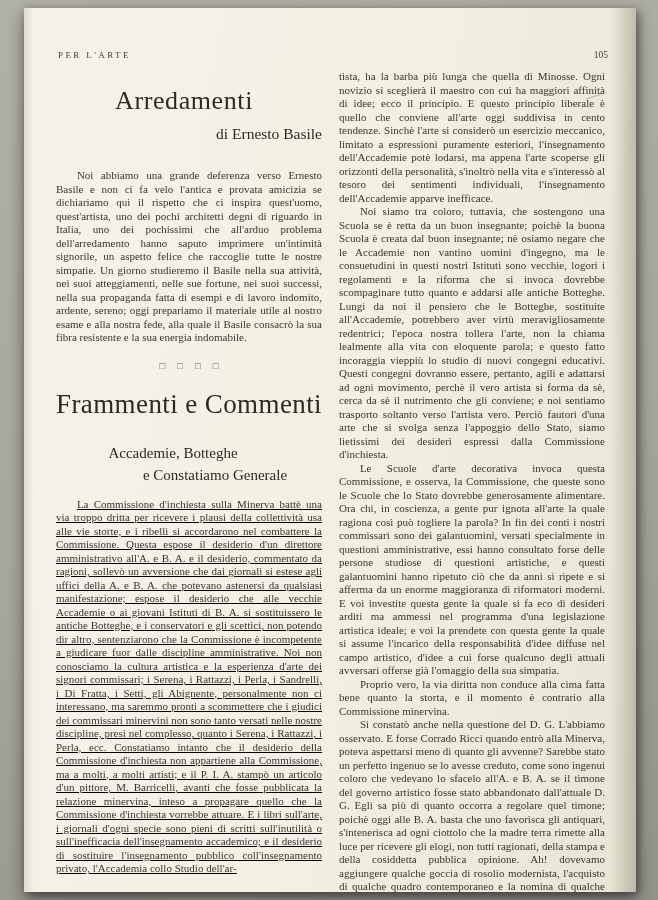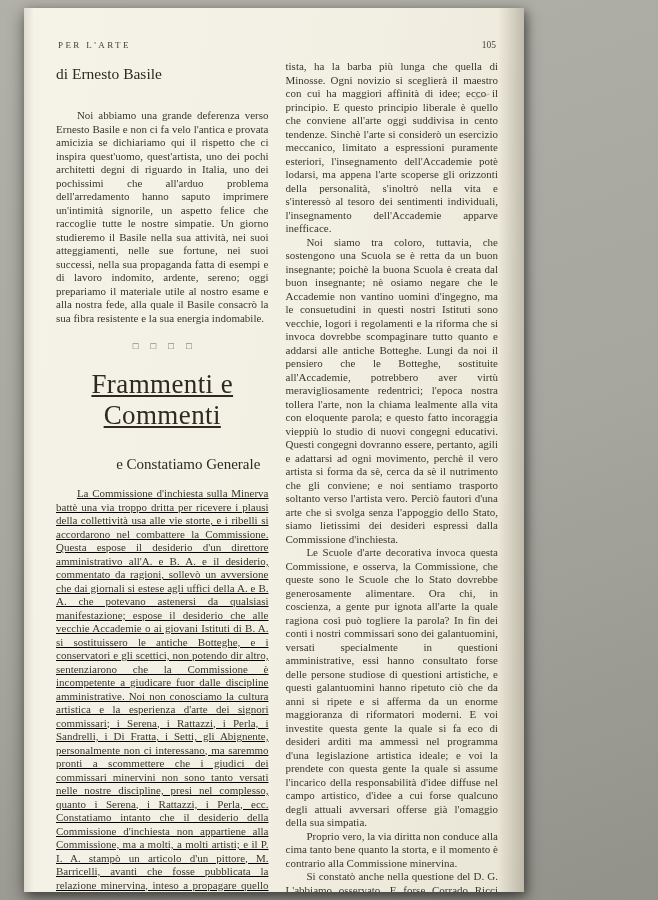--- a/index.html
+++ b/index.html
@@ -4,25 +4,25 @@
 <style>
   html,body{margin:0;padding:0;}
   body{
     width:658px;height:900px;
     background:linear-gradient(160deg,#b2b1a9 0%,#a7a69e 55%,#93928a 100%);
     font-family:"Liberation Serif", serif;
     overflow:hidden;
   }
   .scan{position:relative;width:658px;height:900px;}
   .page{
-    position:absolute;left:24px;top:8px;width:500px;height:884px;
+    position:absolute;left:24px;top:8px;width:612px;height:884px;
     background:linear-gradient(100deg,#f5f2e8 0%,#f2efe3 55%,#e9e5d5 100%);
     box-shadow:0 6px 16px rgba(0,0,0,0.45), 3px 3px 8px rgba(0,0,0,0.3);
     box-sizing:border-box;
-    padding:32px 26px 0 32px;
+    padding:42px 26px 0 32px;
     overflow:hidden;
   }
   .page::after{
     content:"";position:absolute;top:0;right:0;width:26px;height:100%;
     background:linear-gradient(to right, rgba(0,0,0,0), rgba(86,78,60,0.30));
     pointer-events:none;
   }
   .page::before{
     content:"";position:absolute;top:0;left:0;width:10px;height:100%;
     background:linear-gradient(to right, rgba(86,78,60,0.14), rgba(0,0,0,0));
@@ -39,33 +39,33 @@
     margin:0;text-align:justify;
     font-size:11px;line-height:13.5px;color:#3a362c;
   }
   p.indent{text-indent:1.9em;}
 
   .title-arredamenti{
     font-size:26px;font-weight:normal;letter-spacing:0.6px;
     text-align:center;margin:20px 10px 0 0;color:#2e2a21;
   }
   .byline{
-    font-size:15.5px;text-align:left;margin-top:9px;color:#2e2a21;
+    font-size:15.5px;text-align:right;margin-top:9px;color:#2e2a21;
   }
   .body1{margin-top:26px;}
 
   .ornament{
     text-align:center;font-size:9.5px;color:#655f52;
     letter-spacing:12px;padding-left:12px;margin-top:16px;
   }
   .ornament-right{margin-top:16px;}
 
   .title-frammenti{
     font-size:27px;font-weight:normal;letter-spacing:0.4px;
-    text-align:center;margin:18px 0 0 0;color:#2e2a21;text-decoration:underline;
+    text-align:center;margin:18px 0 0 0;color:#2e2a21;
   }
   .subhead{margin-top:22px;font-size:15px;line-height:22px;color:#2e2a21;}
   .subhead .l1{text-align:center;transform:translateX(-16px);}
   .subhead .l2{text-align:center;transform:translateX(26px);}
   .body2{margin-top:12px;text-decoration:underline;}
 
   .rightcol{padding-top:4px;}
 
   .pencil-mark{
     position:absolute;right:34px;top:88px;width:16px;height:1px;
@@ -81,40 +81,42 @@
     <div class="pencil-mark"></div>
 
     <div class="page-header">
       <span class="journal">PER L'ARTE</span>
       <span class="pagenum">105</span>
     </div>
 
     <div class="columns">
 
       <div class="col leftcol">
+        <h1 class="title-arredamenti">Arredamenti</h1>
         <div class="byline">di Ernesto Basile</div>
         <div class="body1">
           <p class="indent">Noi abbiamo una grande deferenza verso Ernesto Basile e non ci fa velo l'antica e provata amicizia se dichiariamo qui il rispetto che ci inspira quest'uomo, quest'artista, uno dei pochi architetti degni di riguardo in Italia, uno dei pochissimi che all'arduo problema dell'arredamento hanno saputo imprimere un'intimità signorile, un aspetto felice che raccoglie tutte le nostre simpatie. Un giorno studieremo il Basile nella sua attività, nei suoi atteggiamenti, nelle sue fortune, nei suoi successi, nella sua propaganda fatta di esempi e di lavoro indomito, ardente, sereno; oggi prepariamo il materiale utile al nostro esame e alla nostra fede, alla quale il Basile consacrò la sua fibra resistente e la sua energia indomabile.</p>
         </div>
 
         <div class="ornament">□□□□</div>
 
         <h1 class="title-frammenti">Frammenti e Commenti</h1>
         <div class="subhead">
+          <div class="l1">Accademie, Botteghe</div>
           <div class="l2">e Constatiamo Generale</div>
         </div>
         <div class="body2">
           <p class="indent">La Commissione d'inchiesta sulla Minerva battè una via troppo dritta per ricevere i plausi della collettività usa alle vie storte, e i ribelli si accordarono nel combattere la Commissione. Questa espose il desiderio d'un direttore amministrativo all'A. e B. A. e il desiderio, commentato da ragioni, sollevò un avversione che dai giornali si estese agli uffici della A. e B. A. che potevano astenersi da qualsiasi manifestazione; espose il desiderio che alle vecchie Accademie o ai giovani Istituti di B. A. si sostituissero le antiche Botteghe, e i conservatori e gli scettici, non potendo dir altro, sentenziarono che la Commissione è incompetente a giudicare fuor dalle discipline amministrative. Noi non conosciamo la cultura artistica e la esperienza d'arte dei signori commissari; i Serena, i Rattazzi, i Perla, i Sandrelli, i Di Fratta, i Setti, gli Abignente, personalmente non ci interessano, ma saremmo pronti a scommettere che i giudici dei commissari minervini non sono tanto versati nelle nostre discipline, presi nel complesso, quanto i Serena, i Rattazzi, i Perla, ecc. Constatiamo intanto che il desiderio della Commissione d'inchiesta non appartiene alla Commissione, ma a molti, a molti artisti; e il P. I. A. stampò un articolo d'un pittore, M. Barricelli, avanti che fosse pubblicata la relazione minervina, inteso a propagare quello che la Commissione d'inchiesta vorrebbe attuare. E i libri sull'arte, i giornali d'ogni specie sono pieni di scritti sull'inutilità o sull'inefficacia dell'insegnamento accademico; e il desiderio di sostituire l'insegnamento pubblico coll'insegnamento privato, l'Accademia collo Studio dell'ar-</p>
         </div>
       </div>
 
       <div class="col rightcol">
         <p>tista, ha la barba più lunga che quella di Minosse. Ogni novizio si sceglierà il maestro con cui ha maggiori affinità di idee; ecco il principio. E questo principio liberale è quello che conviene all'arte oggi suddivisa in cento tendenze. Sinchè l'arte si considerò un esercizio meccanico, limitato a espressioni puramente esteriori, l'insegnamento dell'Accademie potè lodarsi, ma appena l'arte scoperse gli orizzonti della personalità, s'inoltrò nella vita e s'interessò al tesoro dei sentimenti individuali, l'insegnamento dell'Accademie apparve inefficace.</p>
         <p class="indent">Noi siamo tra coloro, tuttavia, che sostengono una Scuola se è retta da un buon insegnante; poichè la buona Scuola è creata dal buon insegnante; nè osiamo negare che le Accademie non vantino uomini d'ingegno, ma le consuetudini in questi nostri Istituti sono vecchie, logori i regolamenti e la riforma che si invoca dovrebbe scompaginare tutto quanto e addarsi alle antiche Botteghe. Lungi da noi il pensiero che le Botteghe, sostituite all'Accademie, potrebbero aver virtù meravigliosamente redentrici; l'epoca nostra tollera l'arte, non la chiama lealmente alla vita con eloquente parola; e questo fatto incoraggia vieppiù lo studio di nuovi congegni educativi. Questi congegni dovranno essere, pertanto, agili e adattarsi ad ogni movimento, perchè il vero artista si forma da sè, cerca da sè il nutrimento che gli conviene; e noi sentiamo trasporto soltanto verso l'artista vero. Perciò fautori d'una arte che si svolga senza l'appoggio dello Stato, siamo lietissimi dei desideri espressi dalla Commissione d'inchiesta.</p>
         <p class="indent">Le Scuole d'arte decorativa invoca questa Commissione, e osserva, la Commissione, che queste sono le Scuole che lo Stato dovrebbe generosamente alimentare. Ora chi, in coscienza, a gente pur ignota all'arte la quale ragiona così può togliere la parola? In fin dei conti i nostri commissari sono dei galantuomini, versati specialmente in questioni amministrative, essi hanno consultato forse delle persone studiose di questioni artistiche, e questi galantuomini hanno ripetuto ciò che da anni si ripete e si afferma da un enorme maggioranza di riformatori moderni. E voi investite questa gente la quale si fa eco di desideri arditi ma ammessi nel programma d'una legislazione artistica ideale; e voi la prendete con questa gente la quale si assume l'incarico della responsabilità d'idee diffuse nel campo artistico, d'idee a cui forse qualcuno degli attuali avversari offerse già l'omaggio della sua simpatia.</p>
-        <p class="indent">Proprio vero, la via diritta non conduce alla cima tanto bene quanto la storta, e il momento è contrario alla Commissione minervina.</p>
+        <p class="indent">Proprio vero, la via diritta non conduce alla cima fatta bene quanto la storta, e il momento è contrario alla Commissione minervina.</p>
         <p class="indent">Si constatò anche nella questione del D. G. L'abbiamo osservato. E forse Corrado Ricci quando entrò alla Minerva, poteva aspettarsi meno di quanto gli avvenne? Sarebbe stato un perfetto ingenuo se lo avesse creduto, come sono ingenui coloro che vedevano lo sfacelo all'A. e B. A. se il timone del governo artistico fosse stato abbandonato dall'attuale D. G. Egli sa più di quanto occorra a regolare quel timone; poichè oggi alle B. A. basta che uno favorisca gli antiquari, s'intenerisca ad ogni ciottolo che la madre terra rimette alla luce per ricevere gli elogi, non tutti ragionati, della stampa e della cosiddetta pubblica opinione. Ah! dovevamo aggiungere qualche goccia di rosolio modernista, l'acquisto di qualche quadro contemporaneo e la nomina di qualche Commissione d'arte un po' sbarazzina come quella per l'Esposizione di Bruxelles.</p>
         <div class="ornament ornament-right">□□□□</div>
       </div>
 
     </div>
   </div>
 </div>
 
 </body></html>

